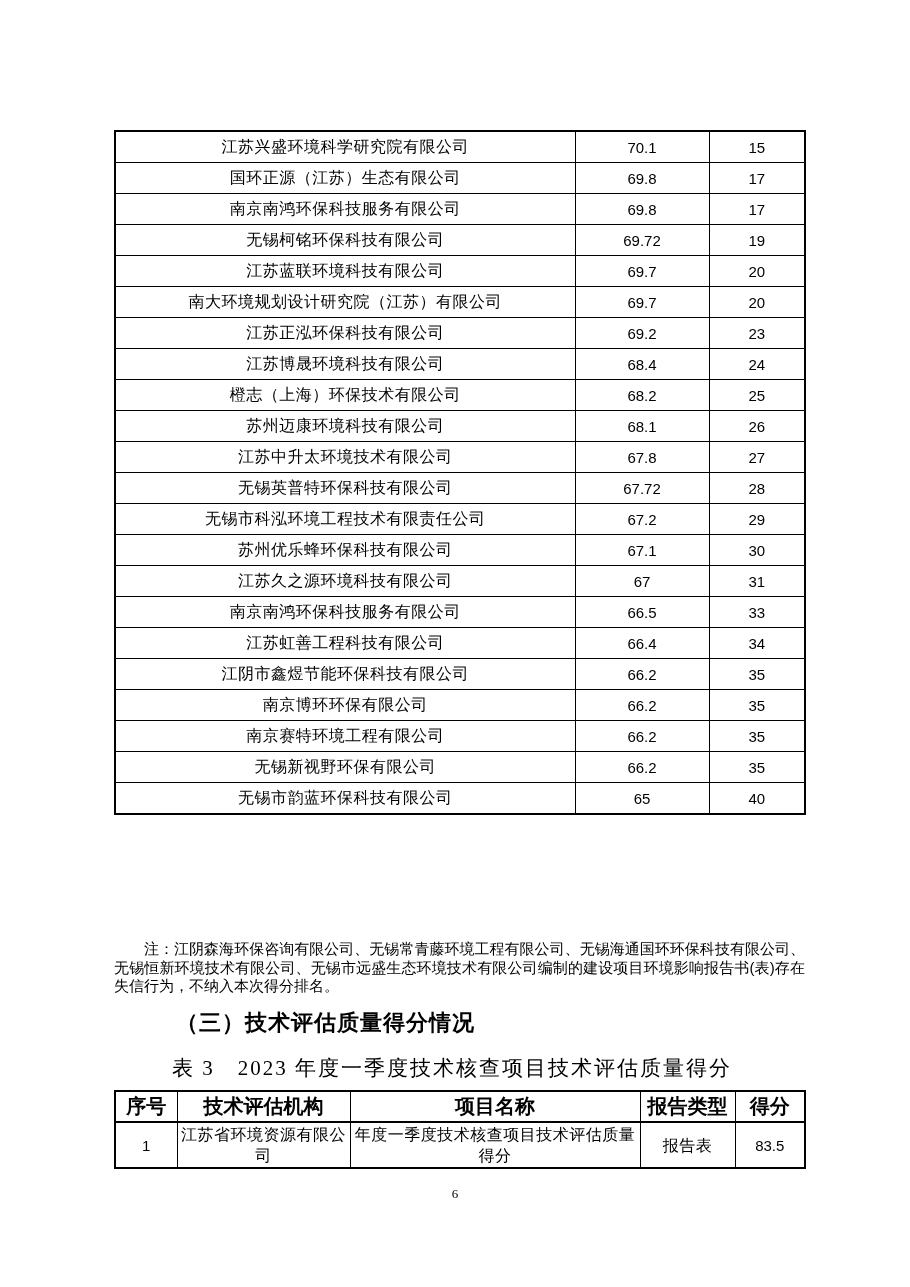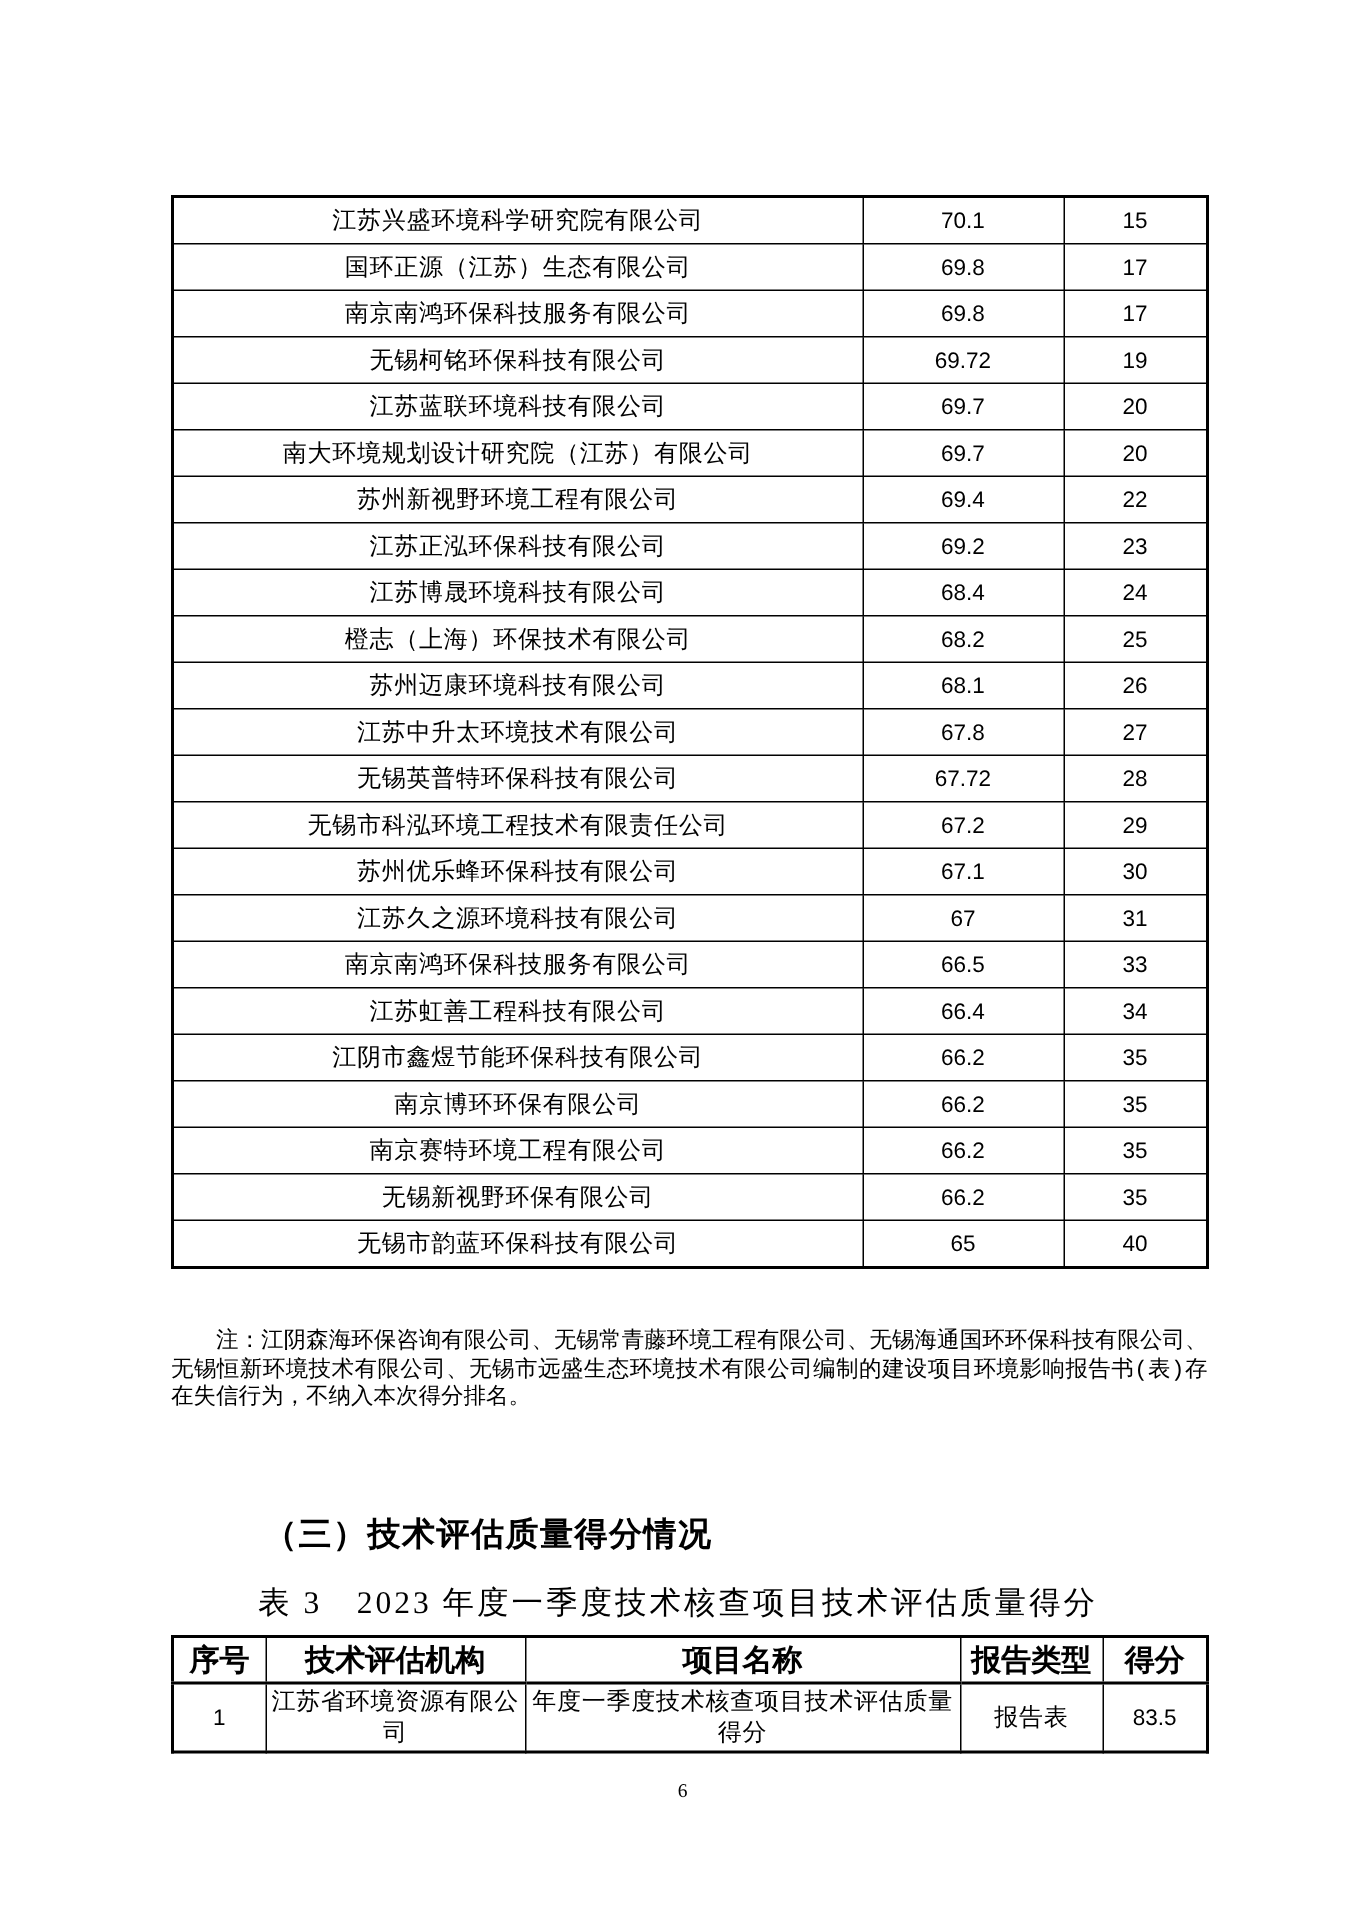--- a/index.html
+++ b/index.html
@@ -30,27 +30,27 @@
     font-family:"Liberation Serif", serif;
     font-size:16px;
     letter-spacing:0.5px;
   }
   .num-cell {
     font-family:"Liberation Sans", sans-serif;
     font-size:15px;
   }
   .note {
     position:absolute;
-    left:114px; top:886px; width:691px;
+    left:114px; top:940px; width:691px;
     margin:0;
     font-size:15px;
     line-height:18.5px;
     text-align:justify;
     text-indent:2em;
-    font-family:Liberation Mono, monospace;
+    font-family:Liberation Sans, sans-serif;
   }
   .heading {
     position:absolute;
     left:176px; top:1008px;
     margin:0;
     font-size:22px;
     font-weight:bold;
     letter-spacing:1px;
     font-family:Liberation Sans, sans-serif;
     white-space:nowrap;
@@ -116,25 +116,20 @@
         </tr>
         <tr>
           <td class="cjk-cell">江苏蓝联环境科技有限公司</td>
           <td class="num-cell">69.7</td>
           <td class="num-cell">20</td>
         </tr>
         <tr>
           <td class="cjk-cell">南大环境规划设计研究院（江苏）有限公司</td>
           <td class="num-cell">69.7</td>
           <td class="num-cell">20</td>
-        </tr>
-        <tr>
-          <td class="cjk-cell">苏州新视野环境工程有限公司</td>
-          <td class="num-cell">69.4</td>
-          <td class="num-cell">22</td>
         </tr>
         <tr>
           <td class="cjk-cell">江苏正泓环保科技有限公司</td>
           <td class="num-cell">69.2</td>
           <td class="num-cell">23</td>
         </tr>
         <tr>
           <td class="cjk-cell">江苏博晟环境科技有限公司</td>
           <td class="num-cell">68.4</td>
           <td class="num-cell">24</td>

